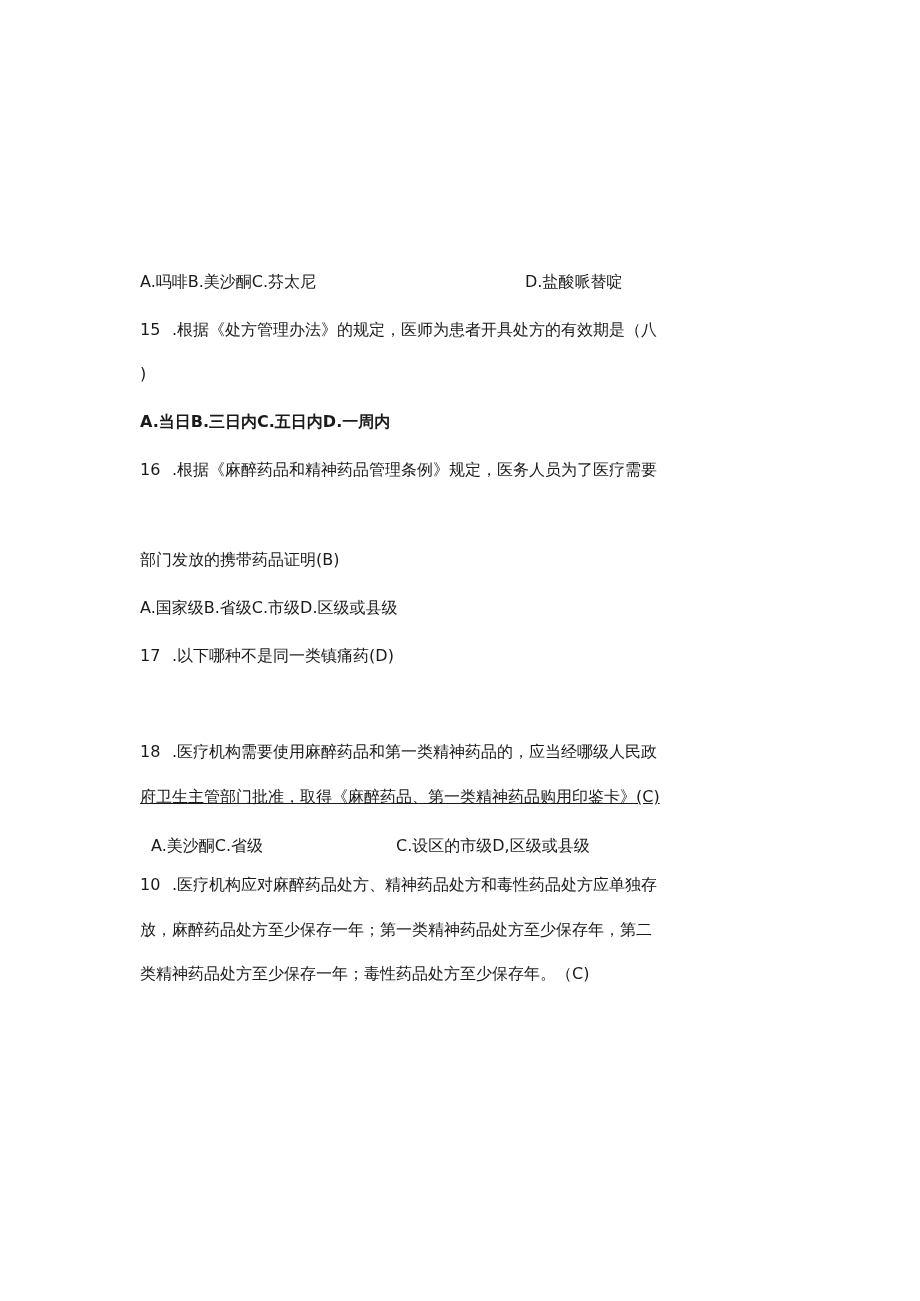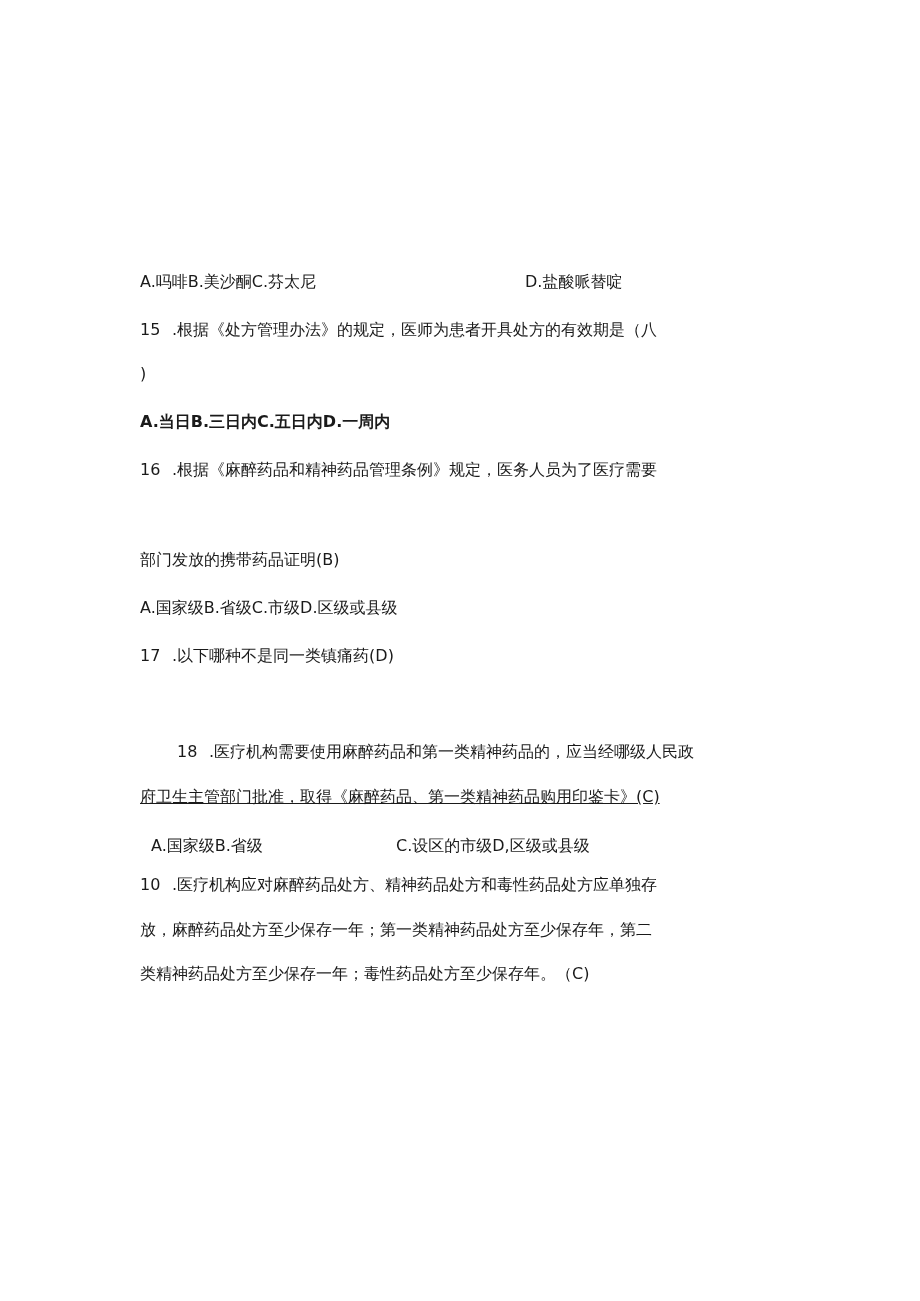--- a/index.html
+++ b/index.html
@@ -67,30 +67,30 @@
 
   <div class="line" style="top:597px;text-align:right;">
     <span>A.国家级B.省级C.市级D.区级或县级</span>
   </div>
 
   <div class="line" style="top:645px;">
     <span class="qnum">17</span><span>.以下哪种不是同一类镇痛药(D)</span>
   </div>
 
 
-  <div class="line" style="top:741px;margin-left:37px;">
+  <div class="line" style="top:741px;">
     <span class="qnum">18</span><span>.医疗机构需要使用麻醉药品和第一类精神药品的，应当经哪级人民政</span>
   </div>
 
   <div class="line" style="top:786px;text-decoration:underline;">
     <span>府卫生主管部门批准，取得《麻醉药品、第一类精神药品购用印鉴卡》(C)</span>
   </div>
 
   <div class="line" style="top:835px; left:151px;">
-    <span>A.国家级B.省级</span>
+    <span>A.美沙酮C.省级</span>
     <span style="position:absolute; left:245px;">C.设区的市级D,区级或县级</span>
   </div>
 
   <div class="line" style="top:874px;">
     <span class="qnum">10</span><span>.医疗机构应对麻醉药品处方、精神药品处方和毒性药品处方应单独存</span>
   </div>
 
   <div class="line" style="top:919px;">
     <span>放，麻醉药品处方至少保存一年；第一类精神药品处方至少保存年，第二</span>
   </div>

